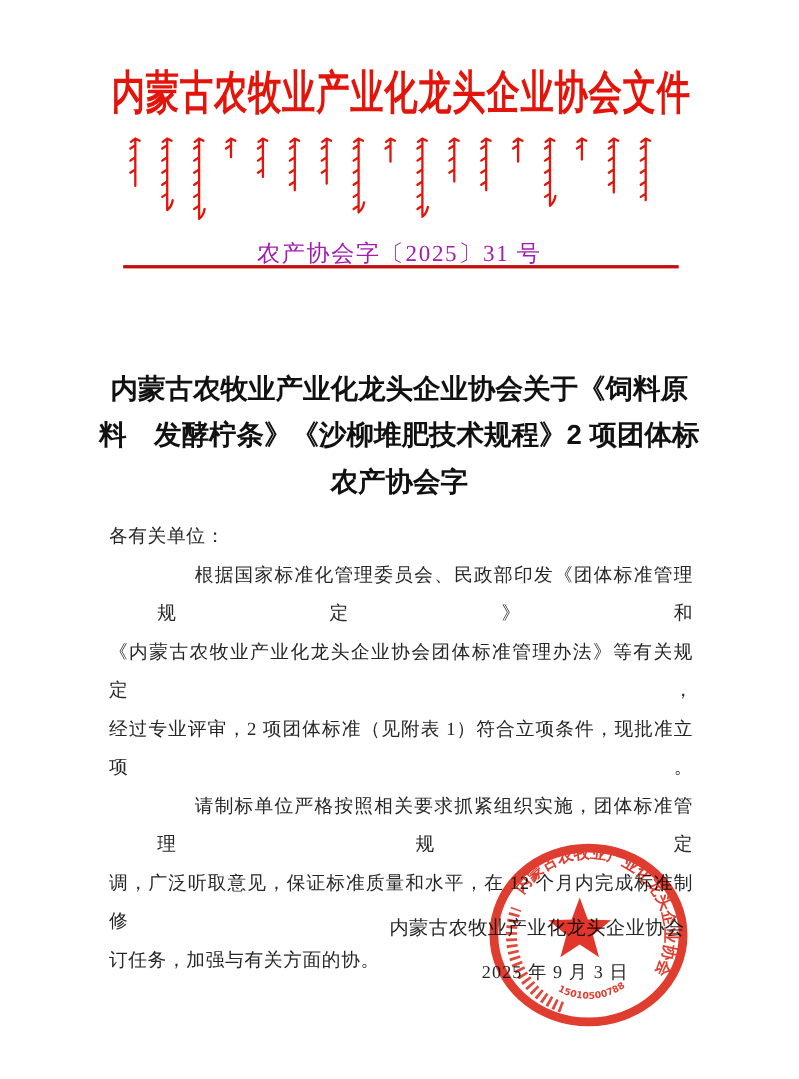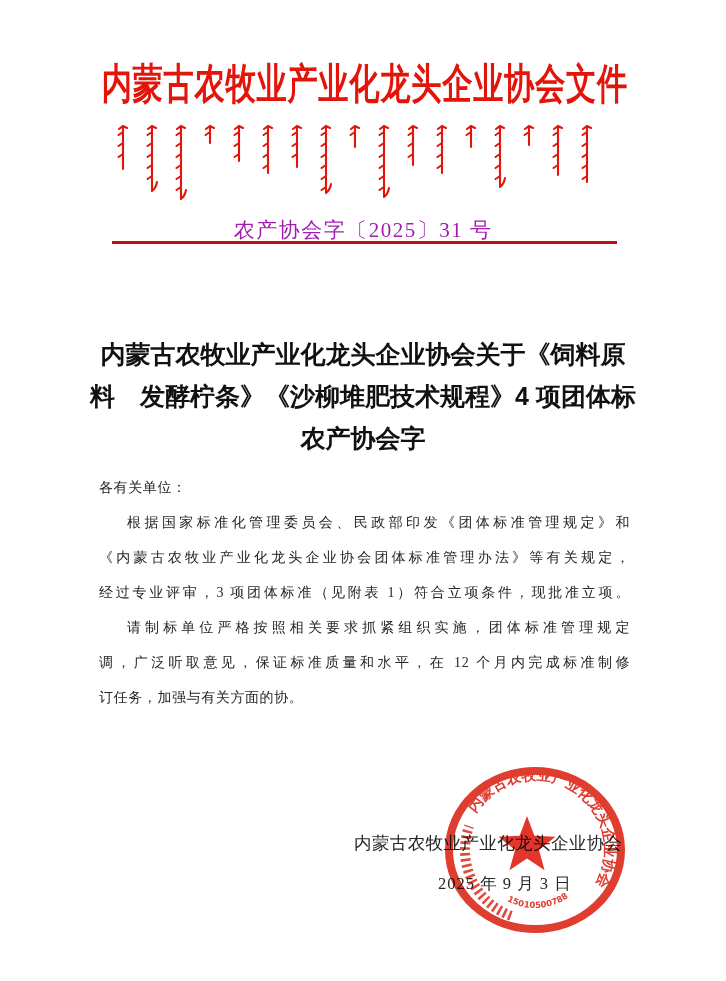--- a/index.html
+++ b/index.html
@@ -46,27 +46,27 @@
     font-family:"Liberation Sans","DejaVu Sans",sans-serif;
     font-weight:700;
     font-size:25px;
     line-height:42px;
     color:#111111;
     margin-top:45px;
   }
   
   .body-text{
     position:absolute;top:470px;left:99px;width:531px;
-    font-size:14px;
+    font-size:17px;
     line-height:35px;
     letter-spacing:0.6px;
     color:#262626;
   }
   .b-line{white-space:nowrap;}
-  .b-line.indent{text-indent:2em;}
+  .b-line.indent{text-indent:2em;margin-left:44px;}
   .b-line.justify{
     white-space:normal;
     text-align:justify;
     text-align-last:justify;
     text-justify:inter-character;
   }
   .closing-org{
     position:absolute;top:831px;left:354px;
     font-size:17.5px;
     letter-spacing:0.4px;
@@ -116,34 +116,34 @@
     </svg>
 
   <div class="doc-number">农产协会字〔2025〕31 号</div>
 
   <div class="red-rule"></div>
 
   <div class="doc-title">
 
       <div class="t-line">内蒙古农牧业产业化龙头企业协会关于《饲料原</div>
 
-      <div class="t-line">料　发酵柠条》《沙柳堆肥技术规程》4 项团体标</div>
+      <div class="t-line">料　发酵柠条》《沙柳堆肥技术规程》2 项团体标</div>
 
       <div class="t-line">农产协会字</div>
     </div>
 
   <div class="body-text">
 
       <div class="b-line">各有关单位：</div>
 
       <div class="b-line indent justify">根据国家标准化管理委员会、民政部印发《团体标准管理规定》和</div>
 
       <div class="b-line justify">《内蒙古农牧业产业化龙头企业协会团体标准管理办法》等有关规定，</div>
 
-      <div class="b-line justify">经过专业评审，3 项团体标准（见附表 1）符合立项条件，现批准立项。</div>
+      <div class="b-line justify">经过专业评审，2 项团体标准（见附表 1）符合立项条件，现批准立项。</div>
 
       <div class="b-line indent justify">请制标单位严格按照相关要求抓紧组织实施，团体标准管理规定</div>
 
       <div class="b-line justify">调，广泛听取意见，保证标准质量和水平，在 12 个月内完成标准制修</div>
 
       <div class="b-line">订任务，加强与有关方面的协。</div>
     </div>
 
   <div class="closing-org">内蒙古农牧业产业化龙头企业协会</div>
 

